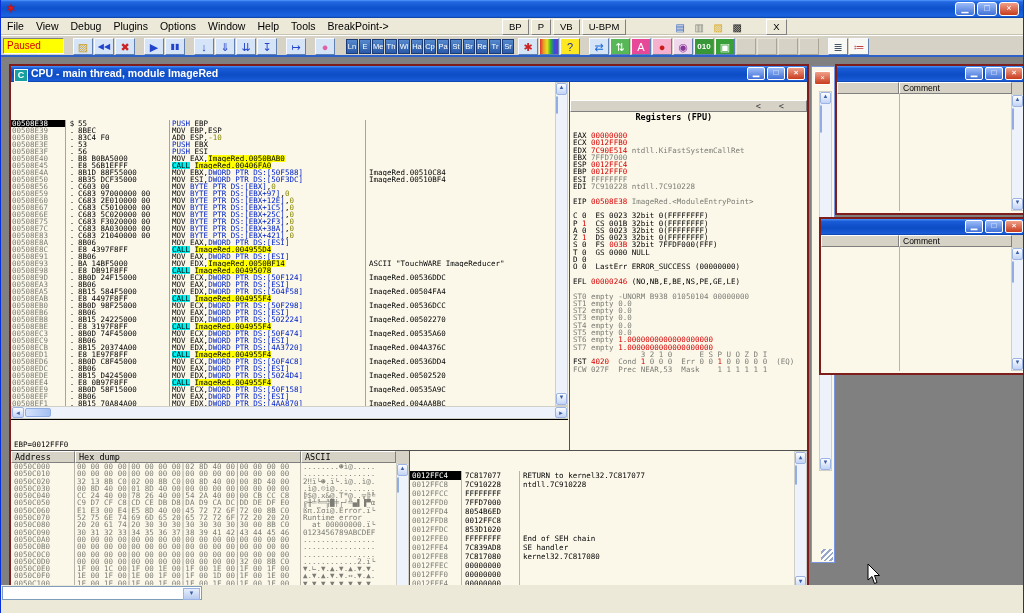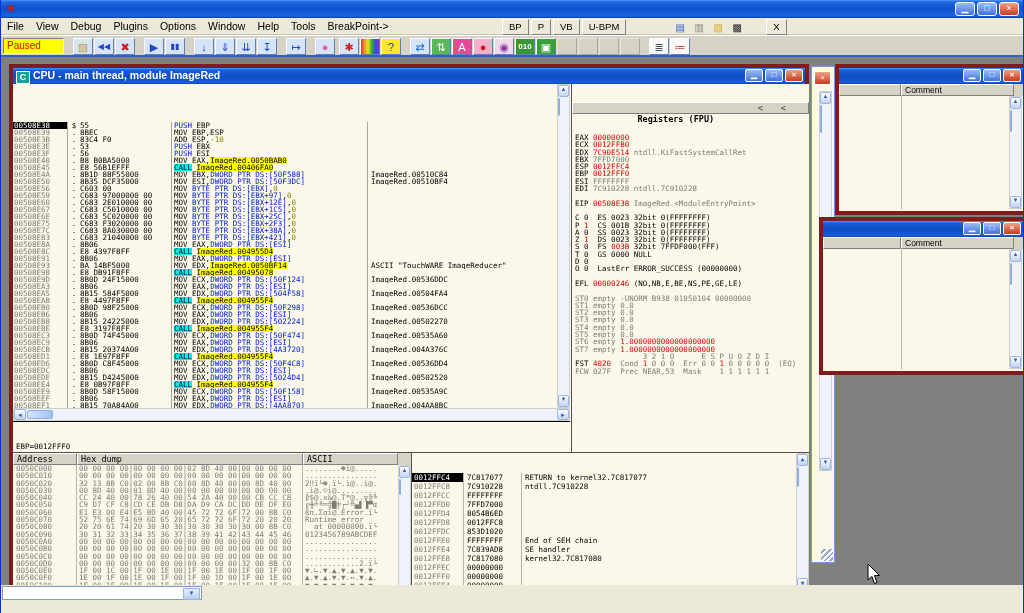--- a/index.html
+++ b/index.html
@@ -26,21 +26,21 @@
     border:1px solid;border-color:#808080 #FFF #FFF #808080;}
   .tbtn{display:inline-block;width:20px;height:17px;margin-left:1px;text-align:center;font-size:11px;line-height:16px;
     background:#D6E4F8;border:1px solid;border-color:#F8FAFF #6080B0 #6080B0 #F8FAFF;box-sizing:border-box;overflow:hidden;}
   .tbtn.small{font-size:8px;}
   .tbtn.flat{background:#D6D2C6;border-color:#E8E4D8 #A8A498 #A8A498 #E8E4D8;}
   .tbtn.rainbow{background:linear-gradient(90deg,#E03030,#E8A020,#E8E020,#30B030,#3050E0,#8030C0);}
   .lbtn{display:inline-block;width:12px;height:15px;margin-left:1px;text-align:center;font-size:7.5px;line-height:14px;color:#FFF;
     background:linear-gradient(#5588CC,#2A5AA8);border:1px solid #1A3A78;box-sizing:border-box;}
   
   .mdi{position:absolute;left:0;top:55px;width:100%;height:530px;background:#808080;border-top:2px solid #2E62C8;box-sizing:border-box;overflow:hidden;}
-  .win{position:absolute;border:4px solid #7f1d1d;background:#FBF8EA;box-sizing:border-box;}
+  .win{position:absolute;border:2px solid #7f1d1d;background:#FBF8EA;box-sizing:border-box;}
   .wtitle{height:16px;background:linear-gradient(180deg,#4A94F8 0%,#1A5CD8 15%,#0C4CC4 55%,#1A5CD8 92%,#0A3C9C 100%);
     color:#FFF;font-weight:bold;font-size:10.5px;line-height:15px;padding-left:3px;position:relative;white-space:nowrap;overflow:hidden;}
   .wico{display:inline-block;width:12px;height:11px;background:#18A0A0;border:1px solid #FFF;color:#FFF;font-size:9px;line-height:10px;text-align:center;margin-right:3px;vertical-align:-1px;}
   .wt-ctrl{position:absolute;right:2px;top:1px;display:flex;gap:2px;}
   .wt-btn{width:18px;height:13px;border:1px solid #FFF;border-radius:2px;box-sizing:border-box;background:linear-gradient(#9CBCF8,#4272D8);
     color:#fff;font-size:8px;line-height:10px;text-align:center;}
   .wt-btn.close{background:linear-gradient(#F0A088,#C83C1E);}
   
   .mono{font-family:"DejaVu Sans Mono",monospace;font-size:7.5px;white-space:pre;}
   .sg-k{color:#000;} .sg-b{color:#0020C8;} .sg-i{color:#868600;}
@@ -139,20 +139,35 @@
         <span class="tbtn small"><span style="color: rgb(34, 68, 204);">◀◀</span></span>
         <span class="tbtn"><span style="color: rgb(204, 34, 34);">✖</span></span>
         <span class="tbtn" style="margin-left: 9px;"><span style="color: rgb(34, 68, 204);">▶</span></span>
         <span class="tbtn small"><span style="color: rgb(34, 68, 204);">▮▮</span></span>
         <span class="tbtn" style="margin-left: 9px;"><span style="color: rgb(34, 68, 204);">↓</span></span>
         <span class="tbtn"><span style="color: rgb(34, 68, 204);">⇓</span></span>
         <span class="tbtn"><span style="color: rgb(34, 68, 204);">⇊</span></span>
         <span class="tbtn"><span style="color: rgb(34, 68, 204);">↧</span></span>
         <span class="tbtn" style="margin-left: 9px;"><span style="color: rgb(34, 68, 204);">↦</span></span>
         <span class="tbtn" style="margin-left: 9px;"><span style="color: rgb(224, 96, 168);">●</span></span>
+      </span>
+    <span style="display:flex;margin-left:10px;">
+        <span class="lbtn">Ln</span>
+        <span class="lbtn">E</span>
+        <span class="lbtn">Me</span>
+        <span class="lbtn">Th</span>
+        <span class="lbtn">Wi</span>
+        <span class="lbtn">Ha</span>
+        <span class="lbtn">Cp</span>
+        <span class="lbtn">Pa</span>
+        <span class="lbtn">St</span>
+        <span class="lbtn">Br</span>
+        <span class="lbtn">Re</span>
+        <span class="lbtn">Tr</span>
+        <span class="lbtn">Sr</span>
       </span>
     <span style="display:flex;margin-left:3px;">
         <span class="tbtn"><span style="color: rgb(204, 34, 34);">✱</span></span>
         <span class="tbtn rainbow"><span style="color: rgb(51, 51, 51);"></span></span>
         <span class="tbtn" style="background: rgb(255, 232, 32);"><span style="color: rgb(32, 48, 160);">?</span></span>
         <span class="tbtn" style="margin-left: 9px;"><span style="color: rgb(24, 104, 216);">⇄</span></span>
         <span class="tbtn" style="background: rgb(88, 184, 88);"><span style="color: rgb(255, 255, 255);">⇅</span></span>
         <span class="tbtn" style="background: rgb(232, 72, 152);"><span style="color: rgb(255, 255, 255);">A</span></span>
         <span class="tbtn" style="background: rgb(244, 176, 204);"><span style="color: rgb(204, 24, 24);">●</span></span>
         <span class="tbtn" style="background: rgb(240, 216, 236);"><span style="color: rgb(136, 56, 152);">◉</span></span>

